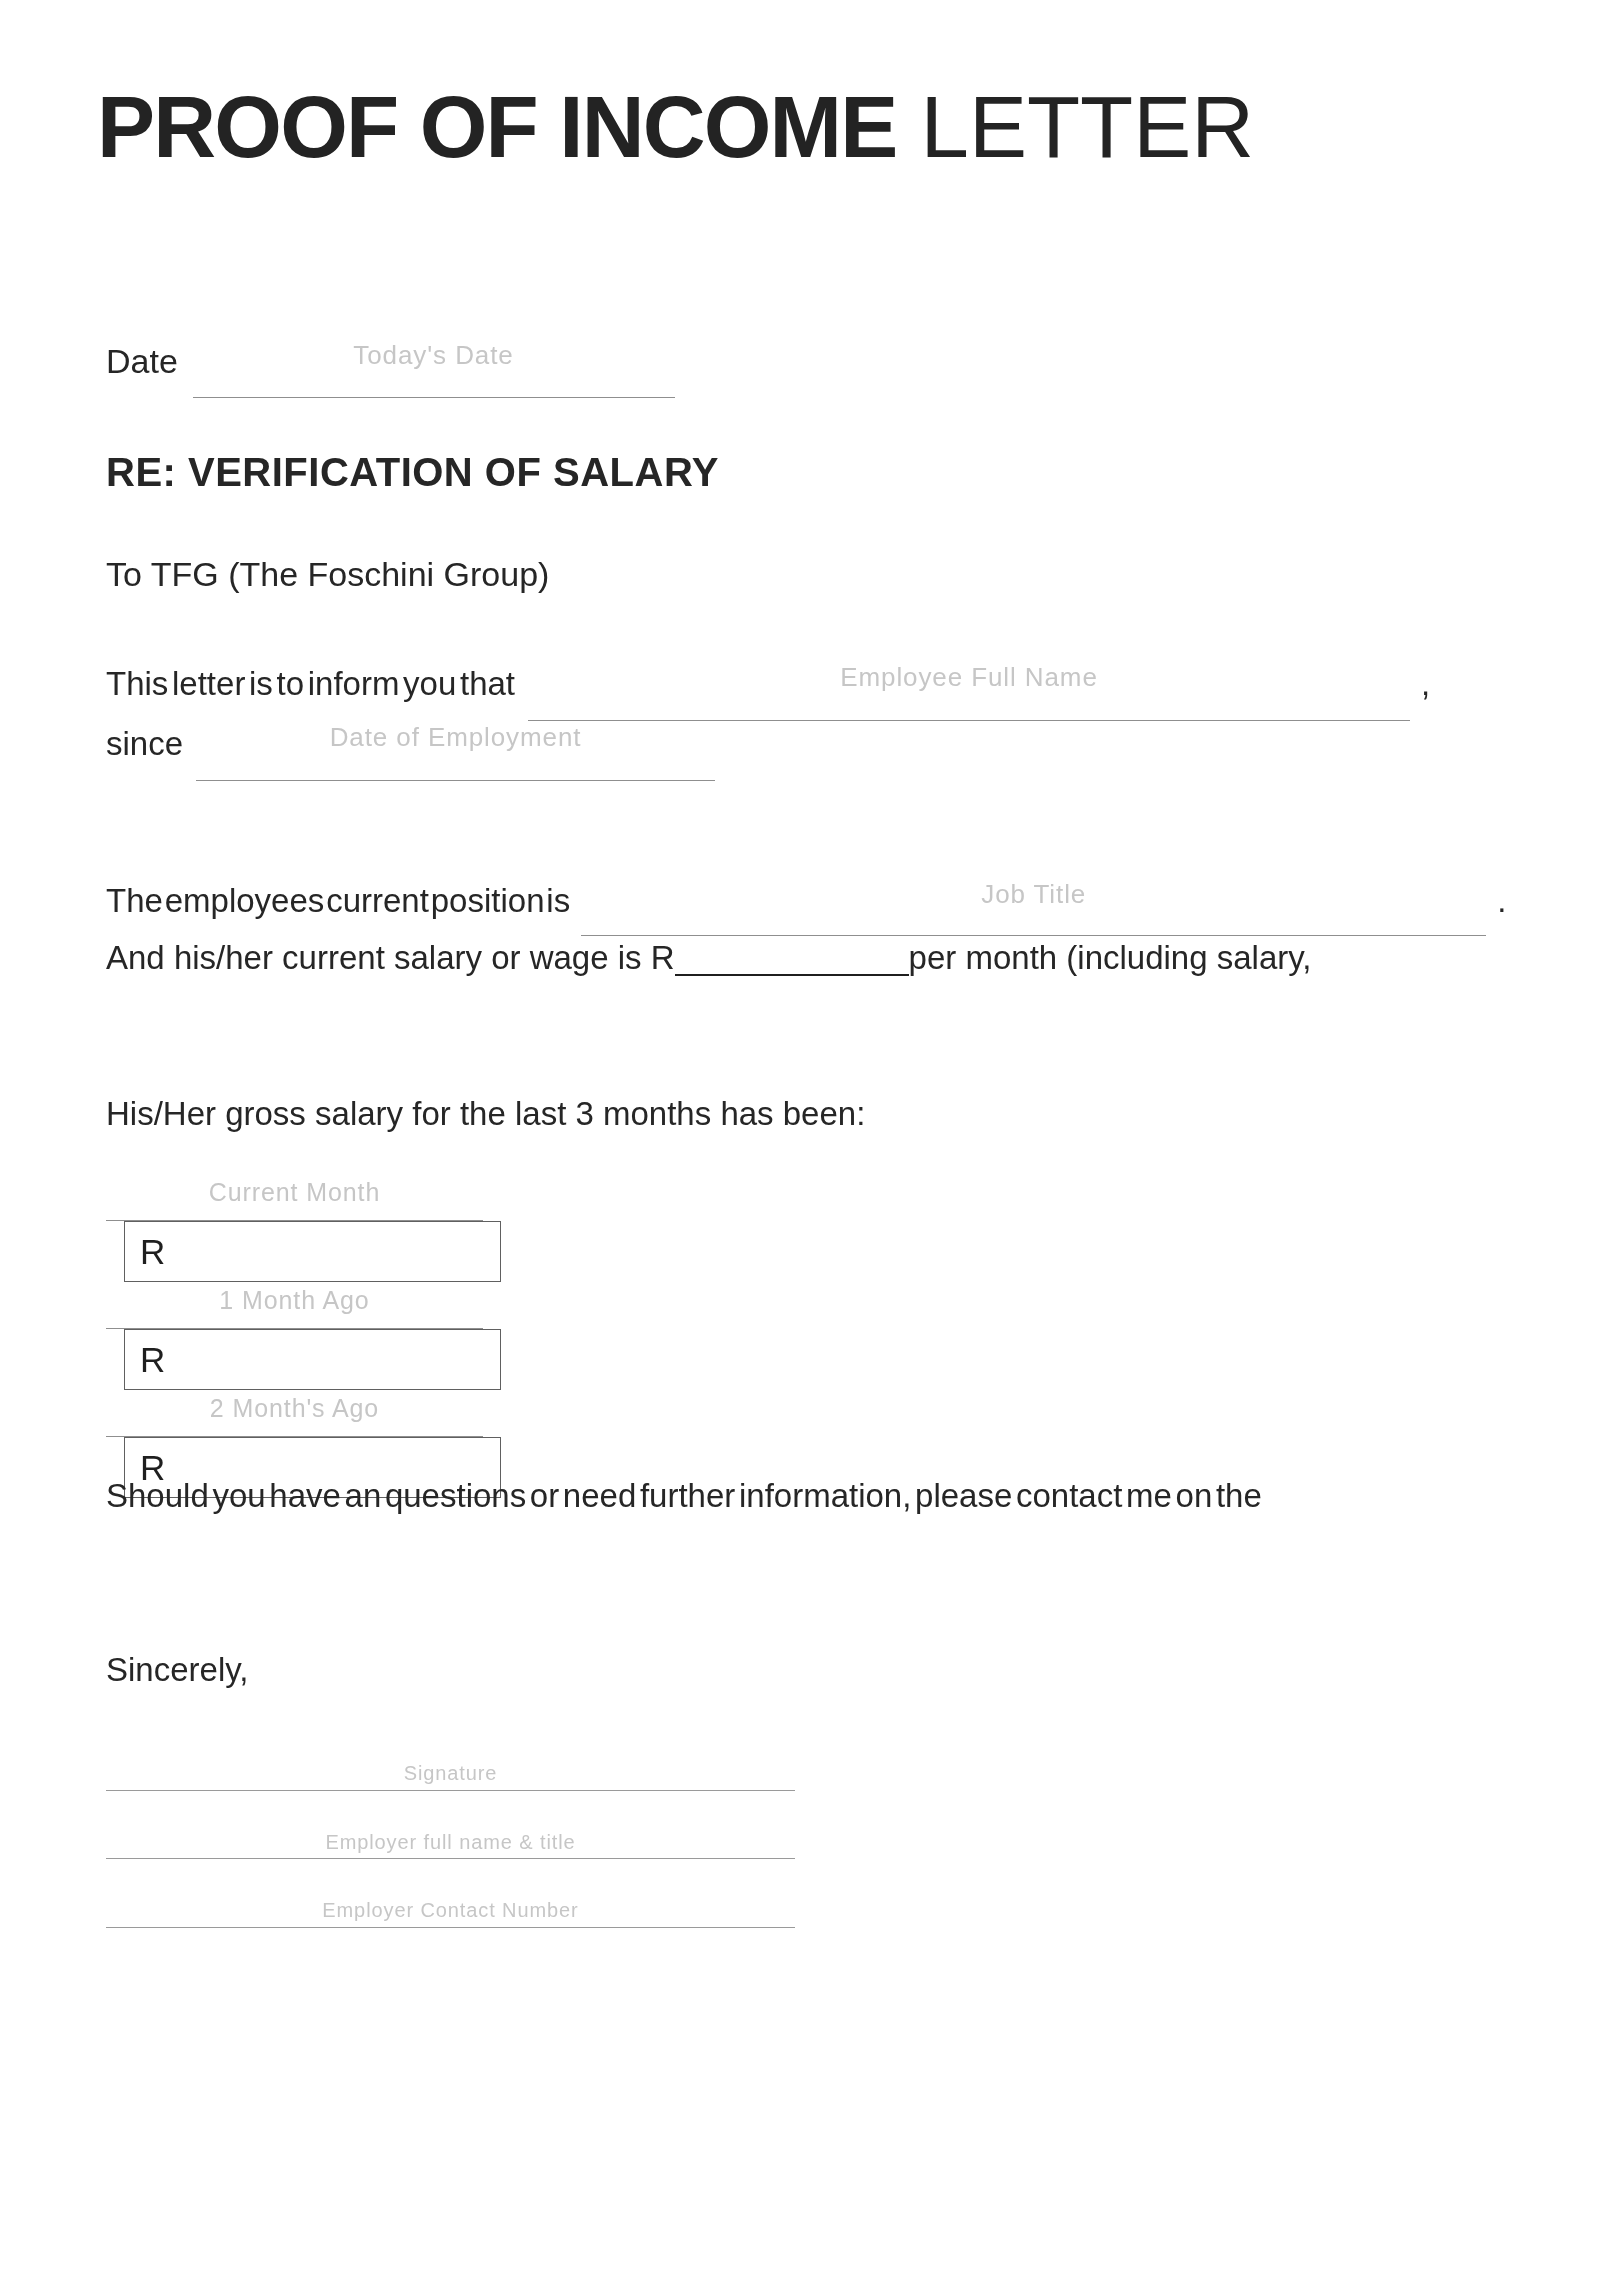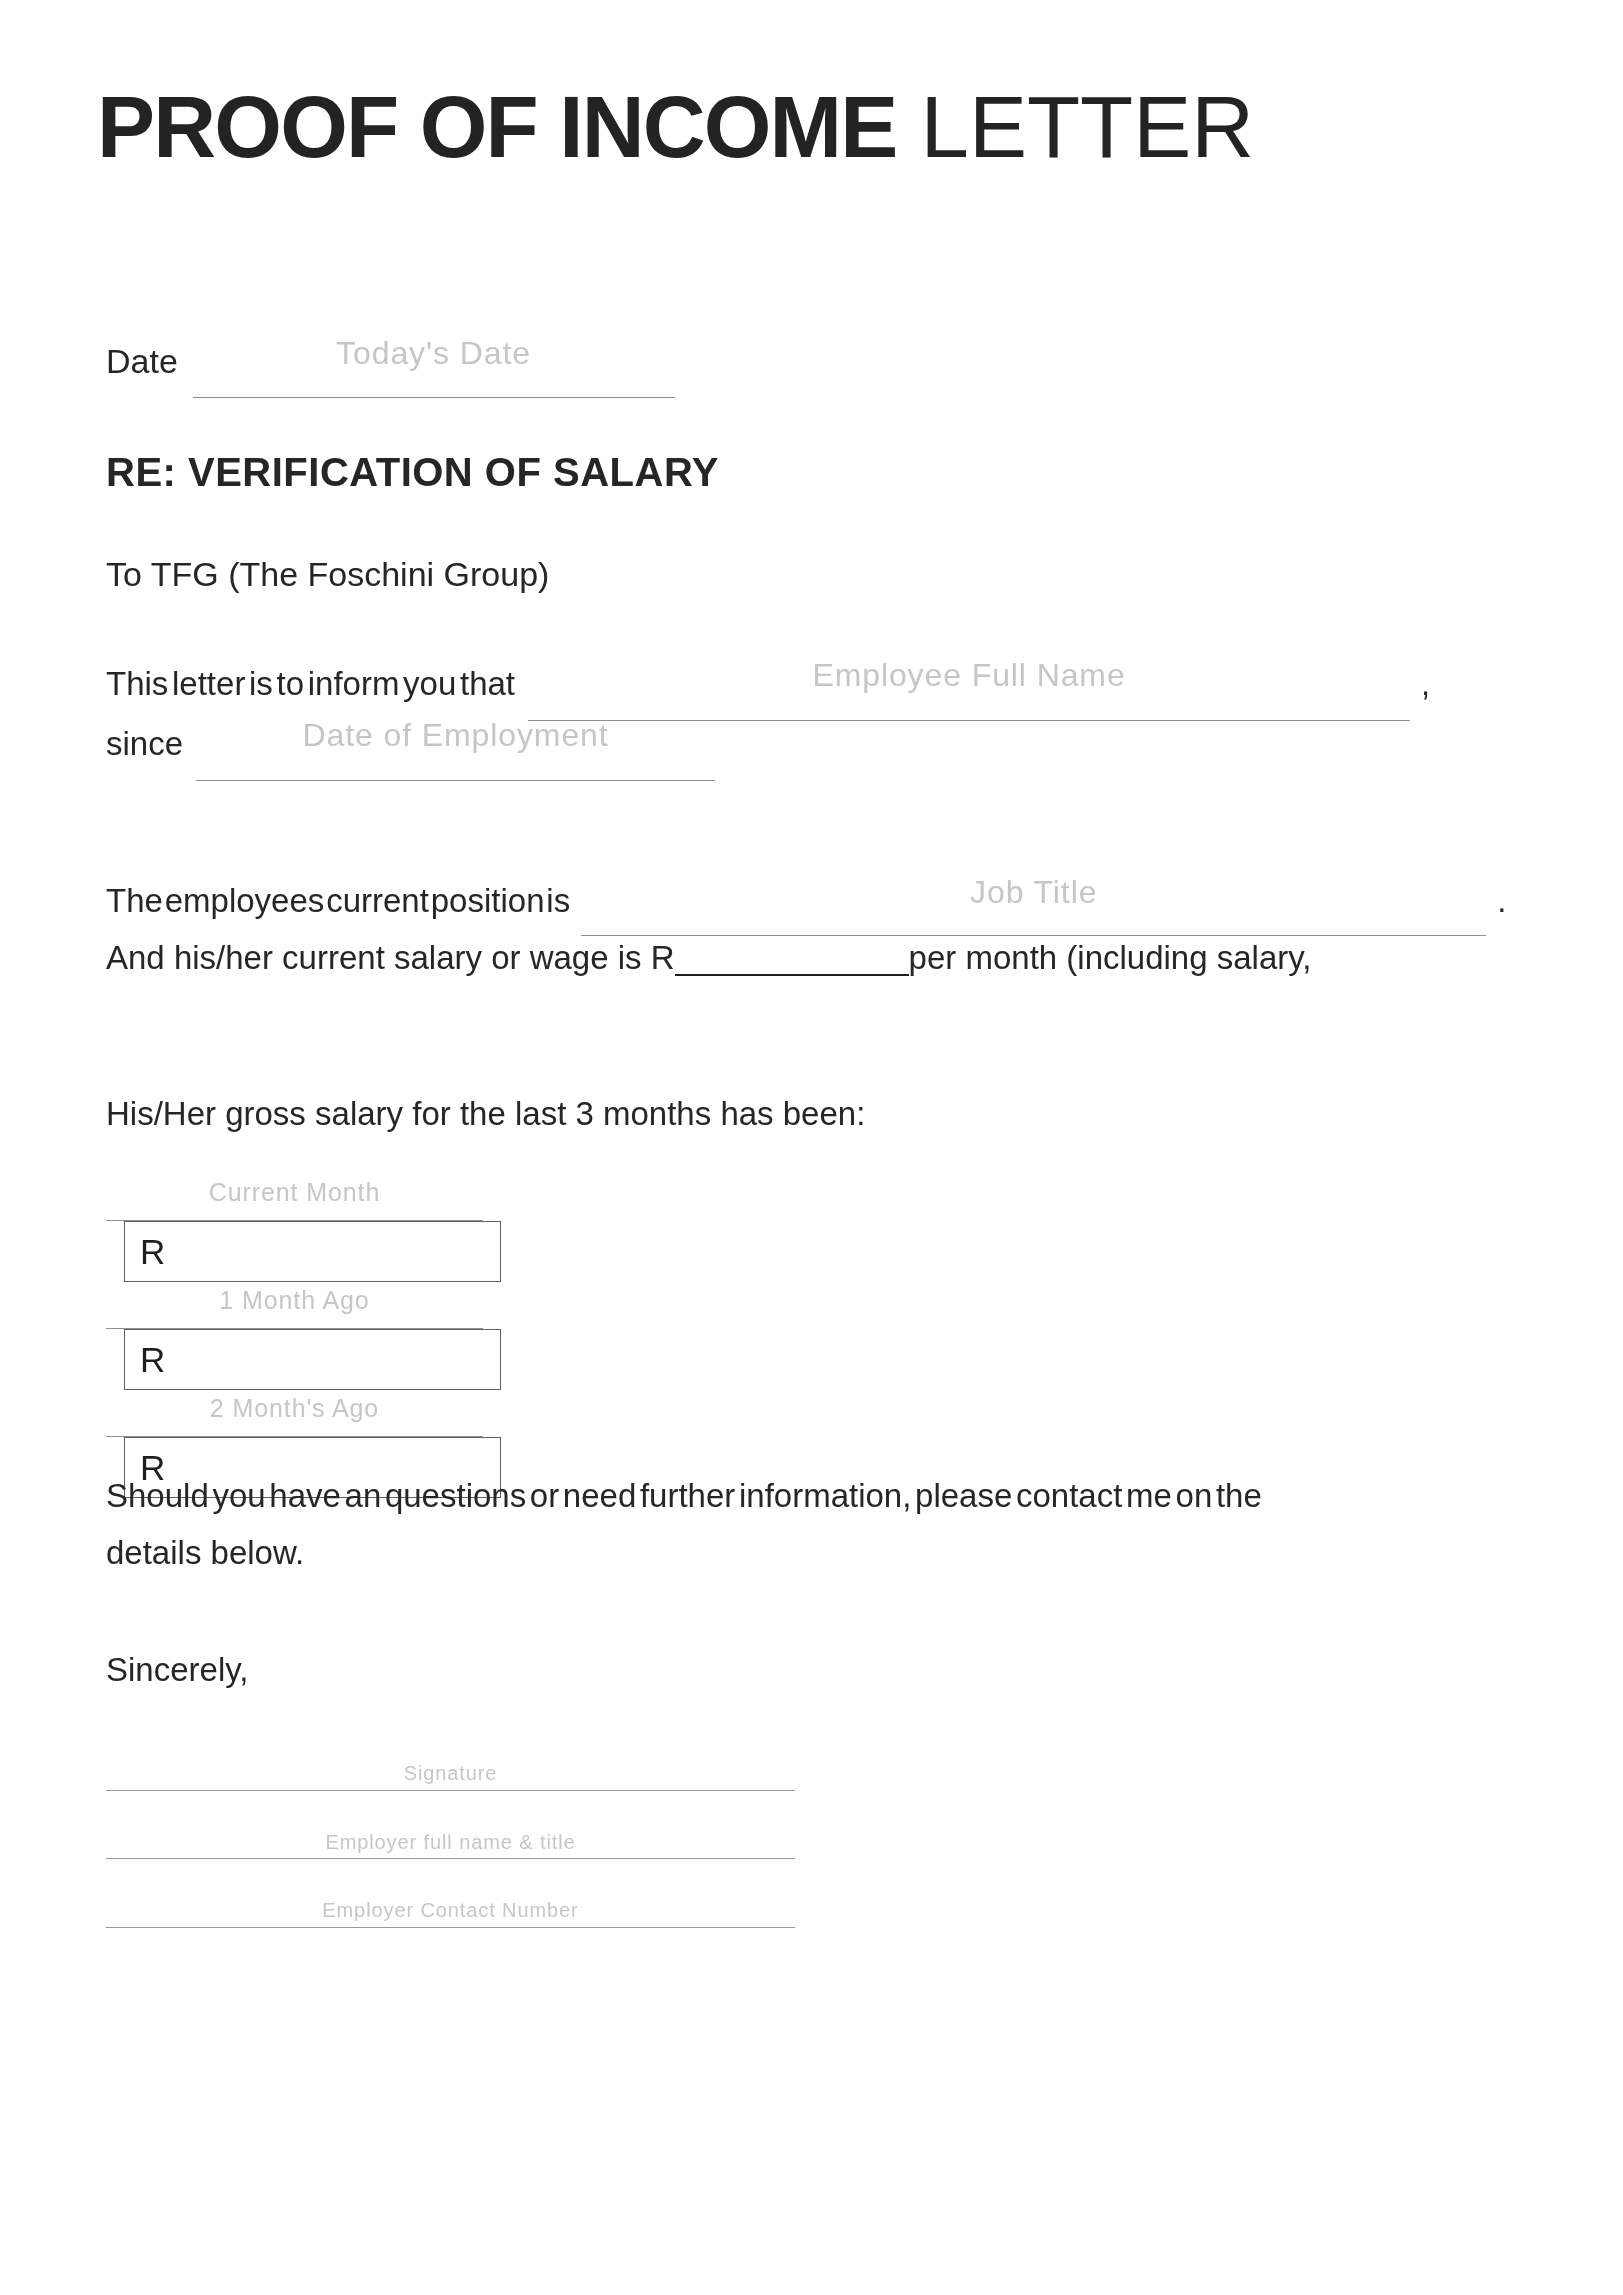--- a/index.html
+++ b/index.html
@@ -23,21 +23,21 @@
   .tight8 { word-spacing: -7.3px; }
 
   
   .blank {
     display: inline-block; text-align: center;
     border-bottom: 1.8px solid #8f8f8f; padding-bottom: 5.5px;
     vertical-align: baseline;
   }
   .blank .ph {
     display: inline-block; transform: translateY(-9.2px);
-    color: #c6c6c6; font-size: 32px; letter-spacing: 0.9px; line-height: 28.5px;
+    color: #c6c6c6; font-size: 26px; letter-spacing: 0.9px; line-height: 28.5px;
   }
   .blank.light { border-bottom-color: #b3b3b3; }
 
   #date-row { top: 331px; font-size: 34px; }
   #date-field { width: 482px; margin-left: 14.7px; }
 
   #subject { top: 450px; font-size: 40px; font-weight: 700; letter-spacing: 0.5px; }
   #recipient { top: 555px; font-size: 34px; }
 
   #para1 { top: 654px; width: 1433px; }
@@ -119,21 +119,20 @@
   <div class="srow">
     <div class="srow-label">2 Month's Ago</div>
     <div class="sbox">
         <span>R</span>
       </div>
   </div>
 </div>
 
 <div id="contact" class="abs">
   <div class="line tight6">Should you have an questions or need further information, please contact me on the</div>
-  <div class="line">details below.</div>
 </div>
 
 <div id="sincerely" class="abs">Sincerely,</div>
 
 <div id="signature-block" class="abs">
   <div class="sig-field">Signature</div>
   <div class="sig-field">Employer full name &amp; title</div>
   <div class="sig-field">Employer Contact Number</div>
 </div>
 

